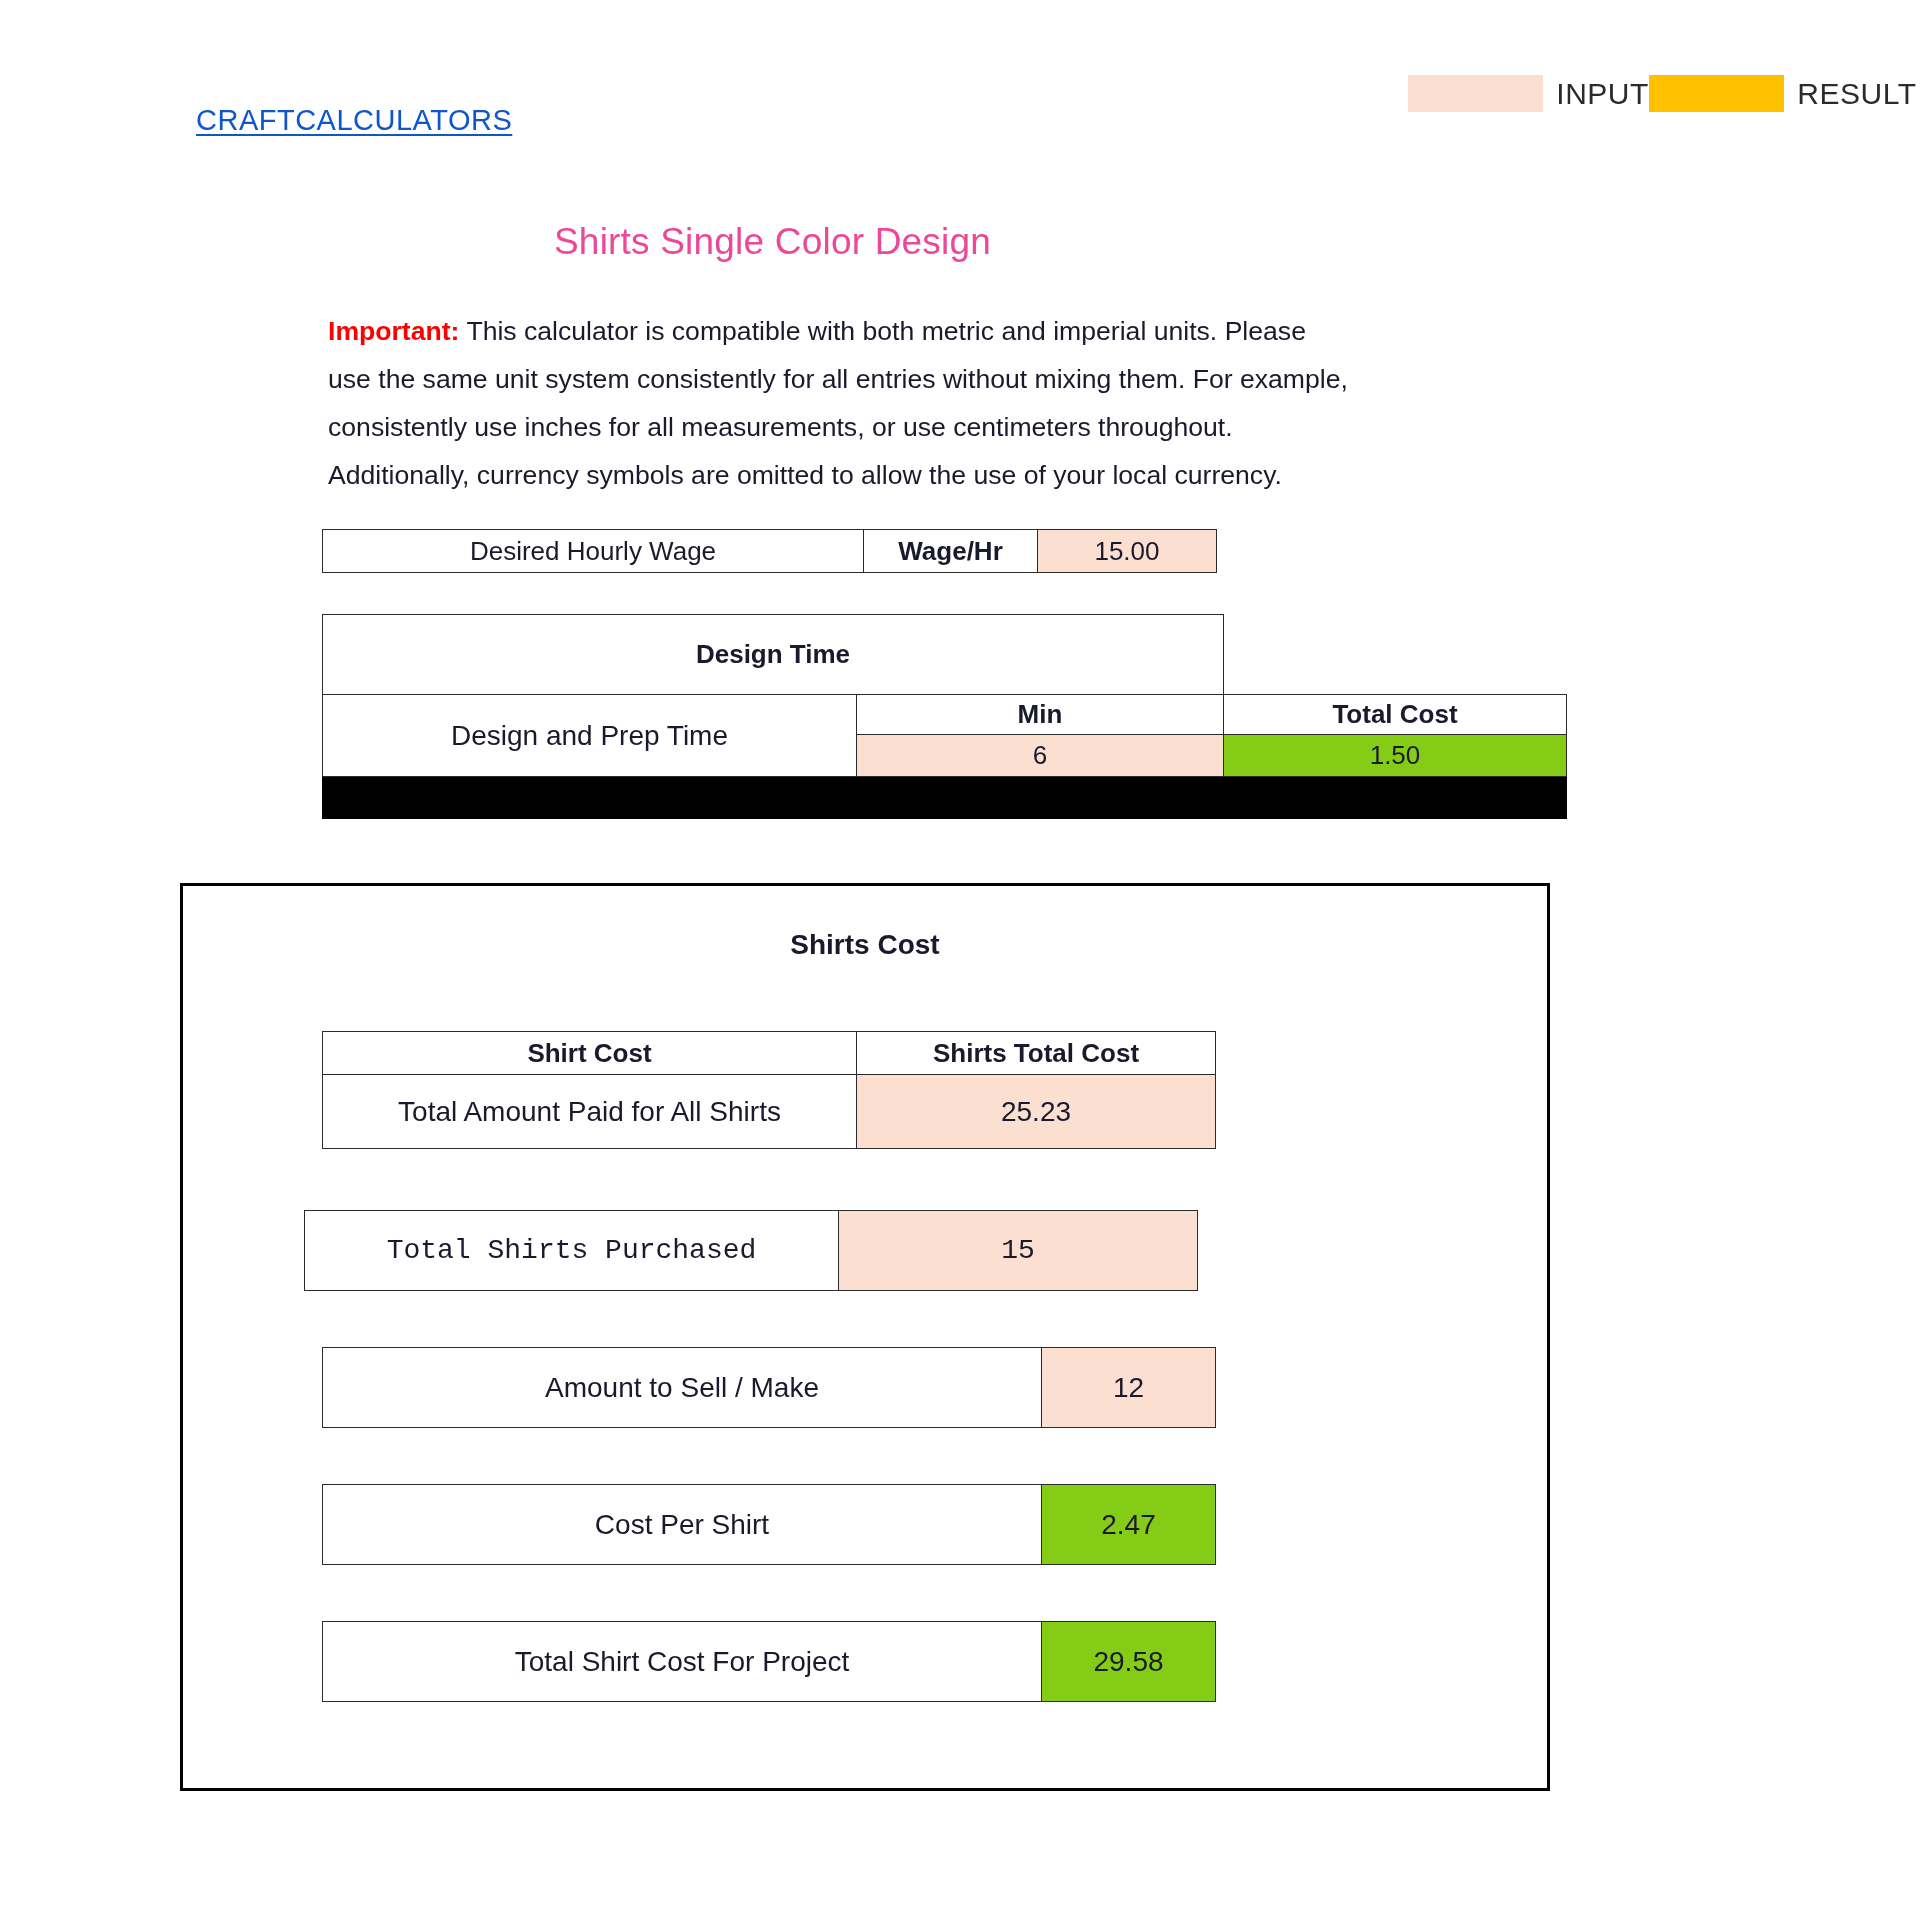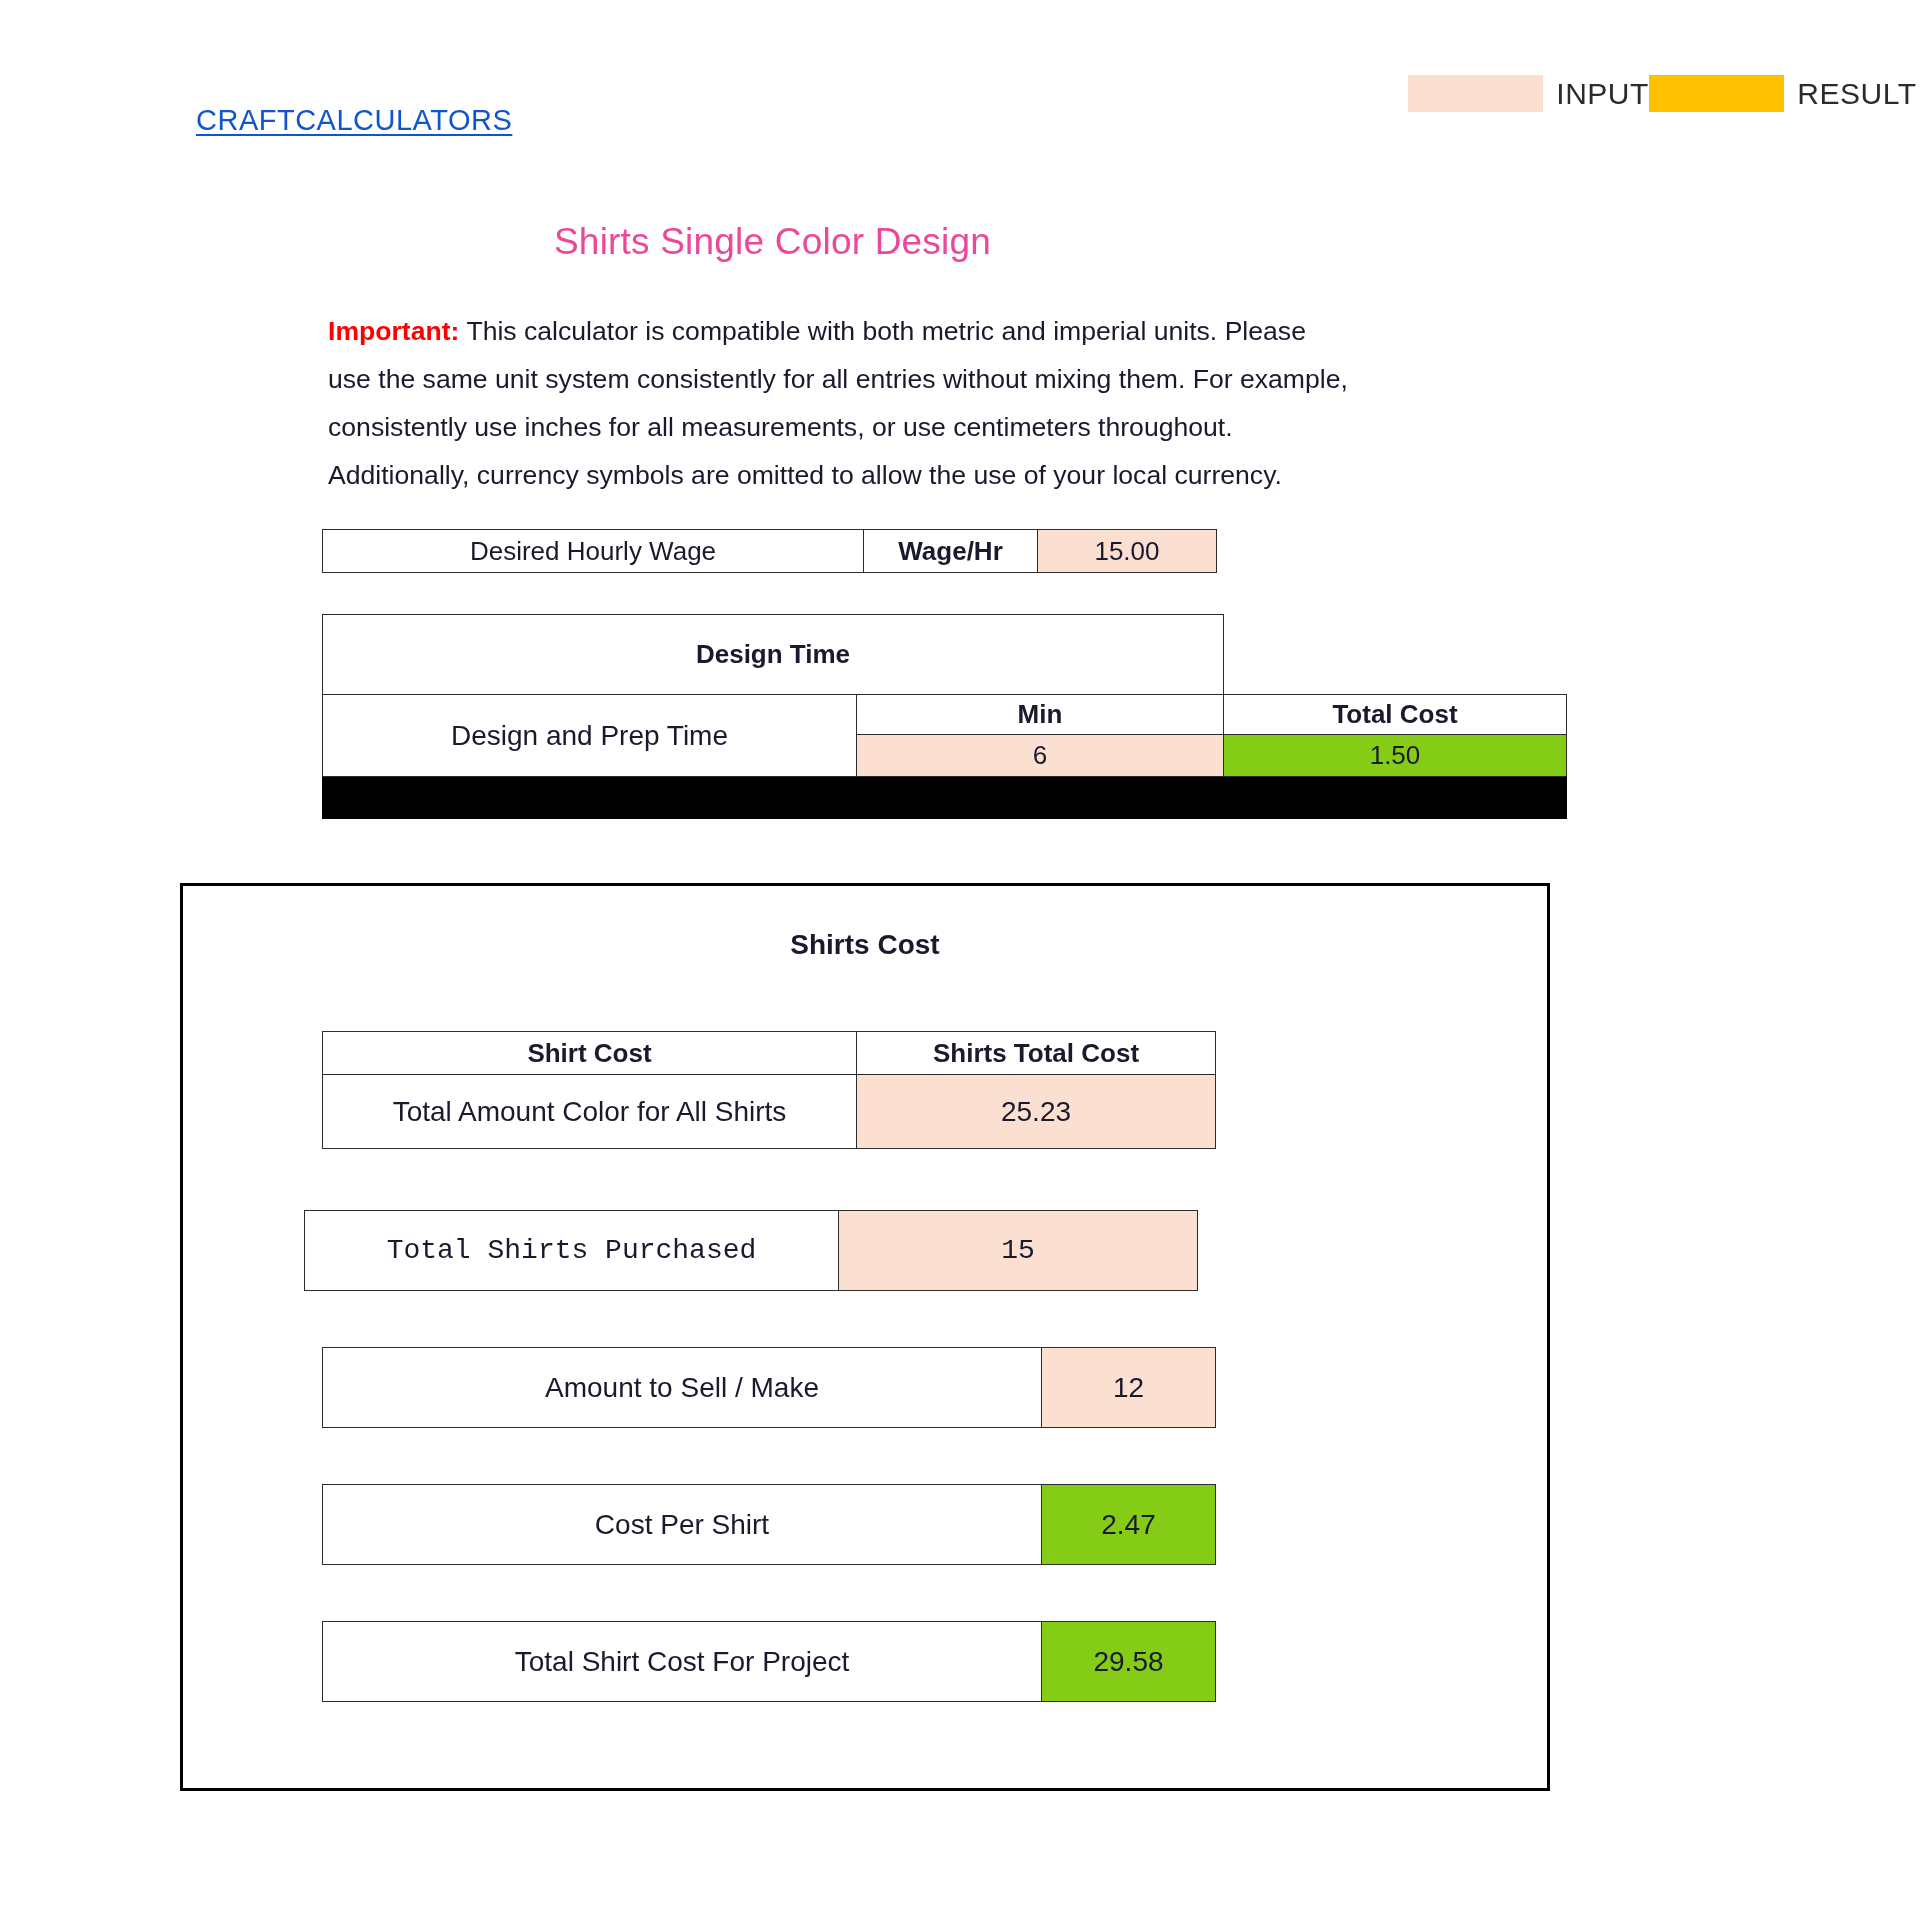--- a/index.html
+++ b/index.html
@@ -241,21 +241,21 @@
   <colgroup>
       <col class="col-sc-label">
       <col class="col-sc-val">
     </colgroup>
   <tbody>
     <tr class="sc-head">
       <td class="plain">Shirt Cost</td>
       <td class="plain">Shirts Total Cost</td>
     </tr>
     <tr class="sc-body">
-      <td class="plain">Total Amount Color for All Shirts</td>
+      <td class="plain">Total Amount Paid for All Shirts</td>
       <td class="input">25.23</td>
     </tr>
   </tbody>
 </table>
 
 <table class="xl-table" id="purchased-table">
   <colgroup>
       <col class="col-sc-label">
       <col class="col-sc-val">
     </colgroup>

